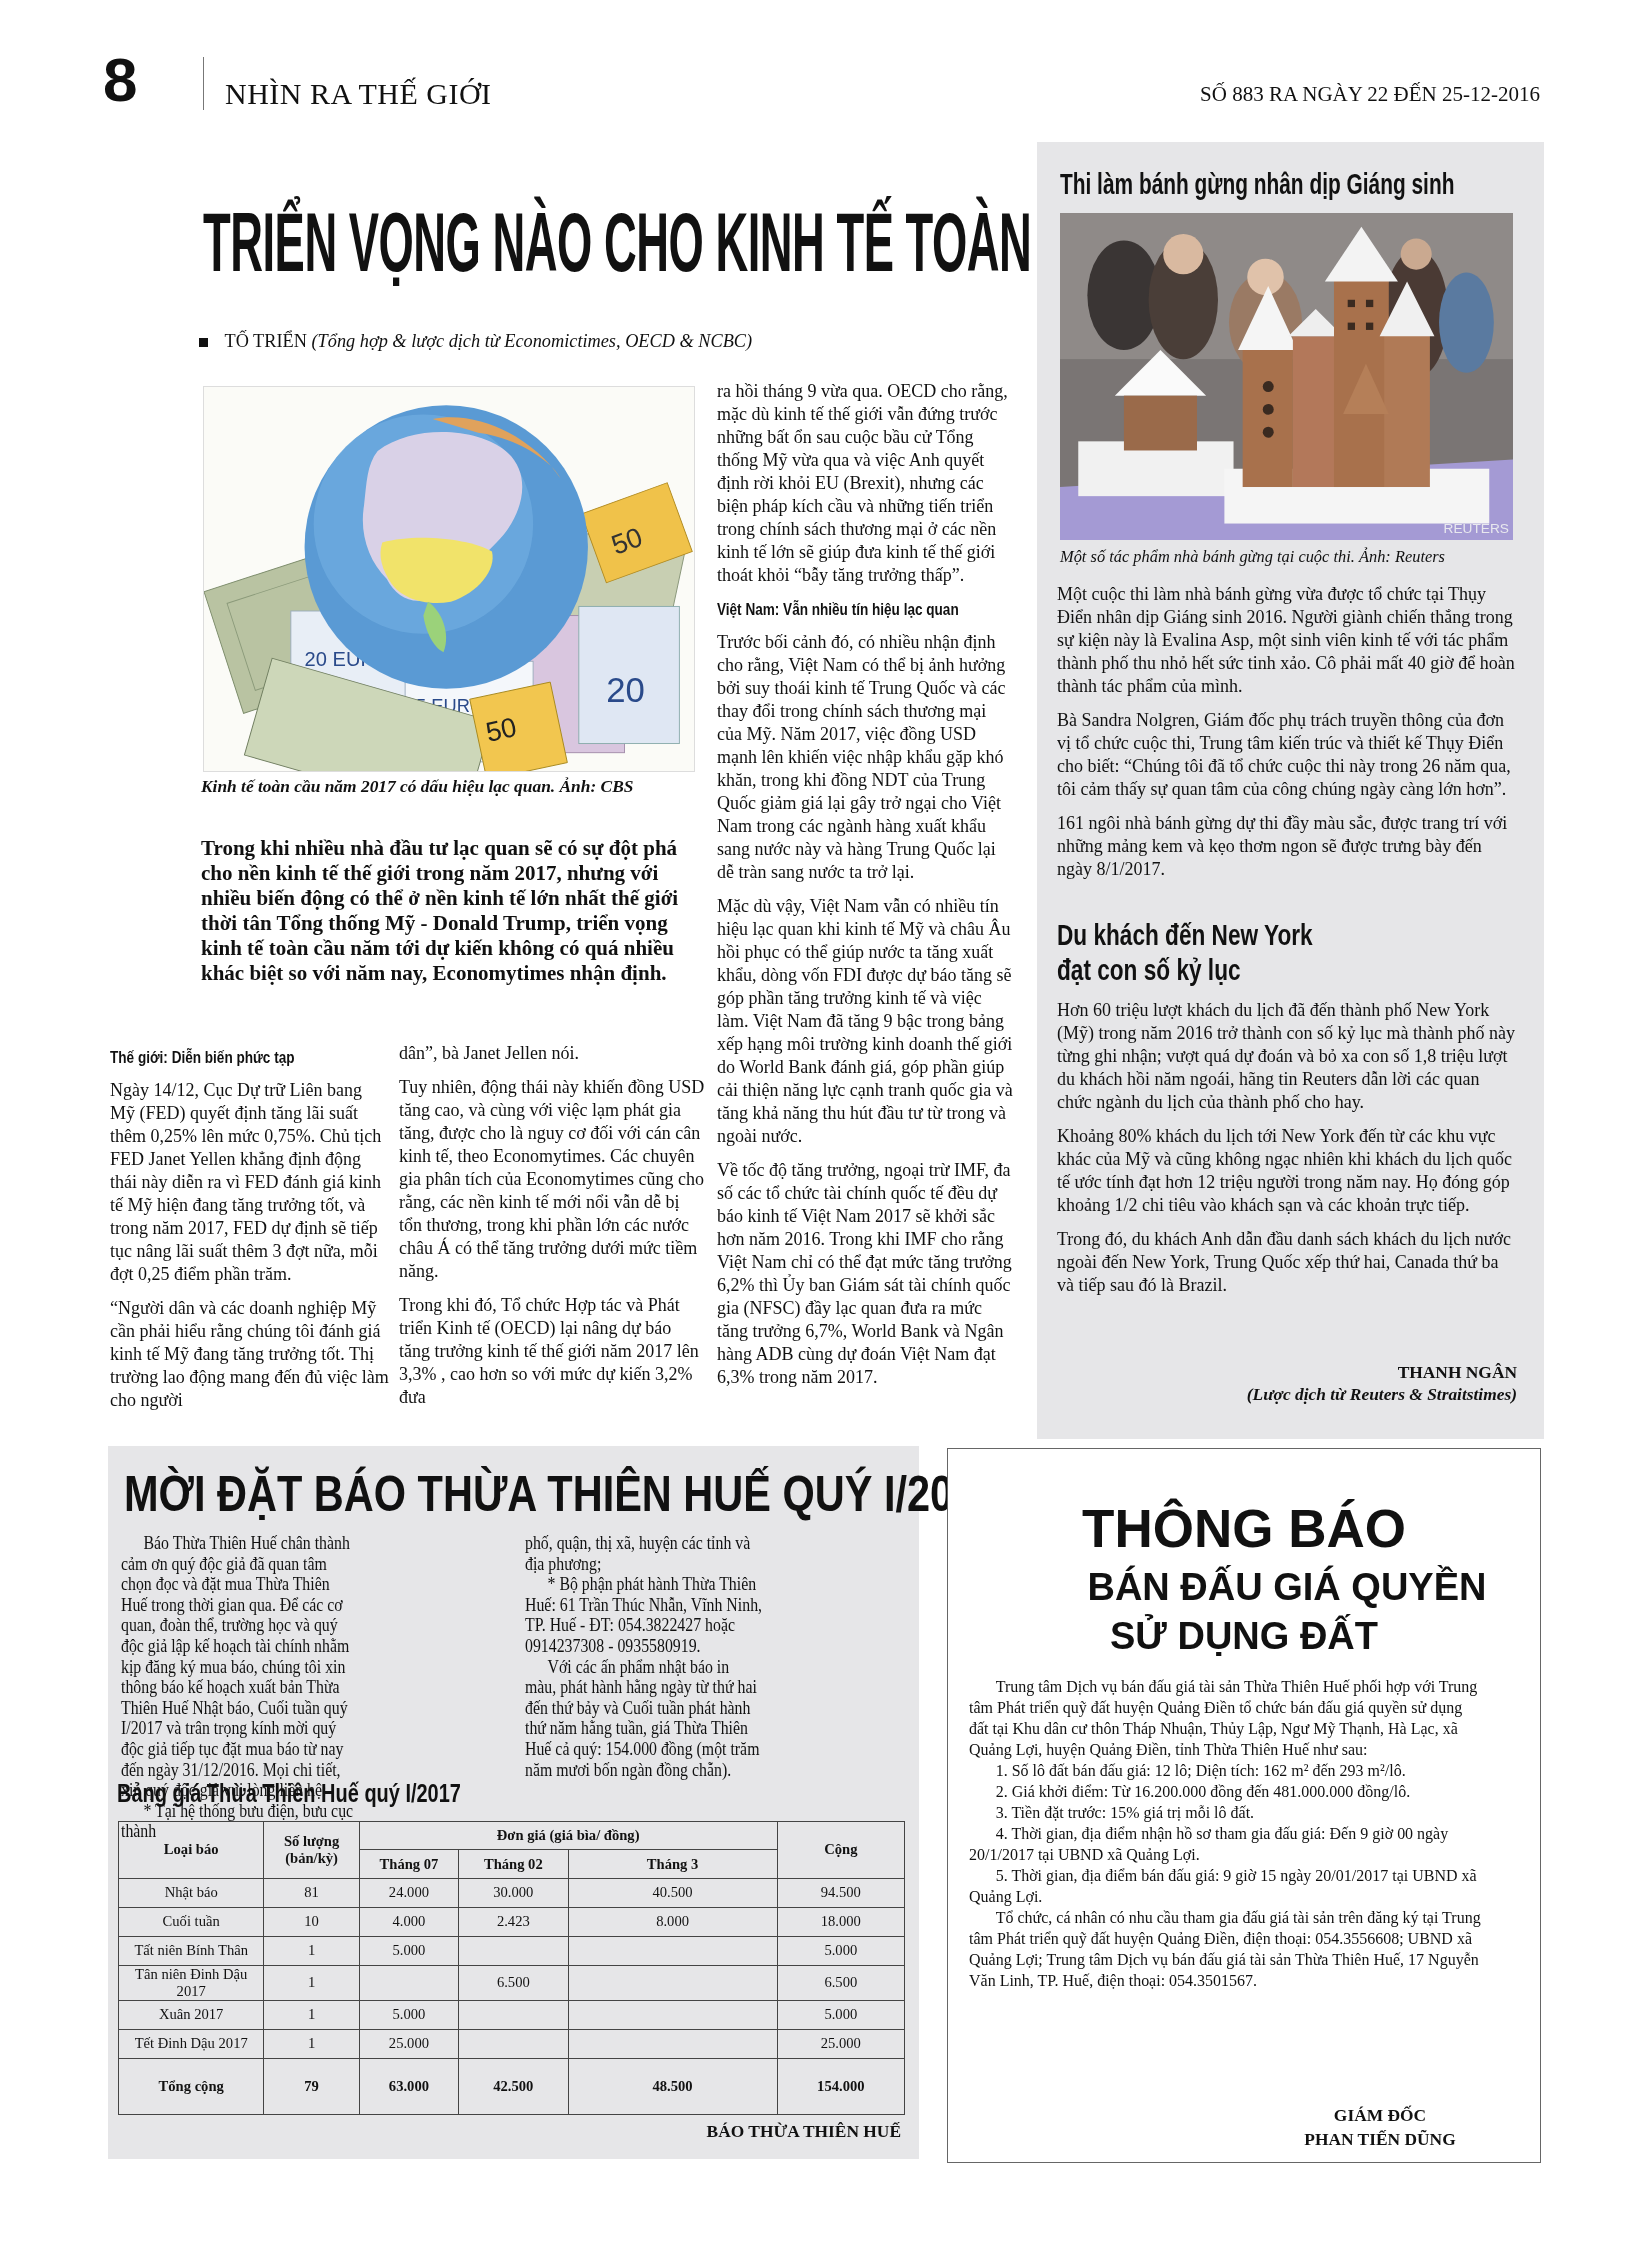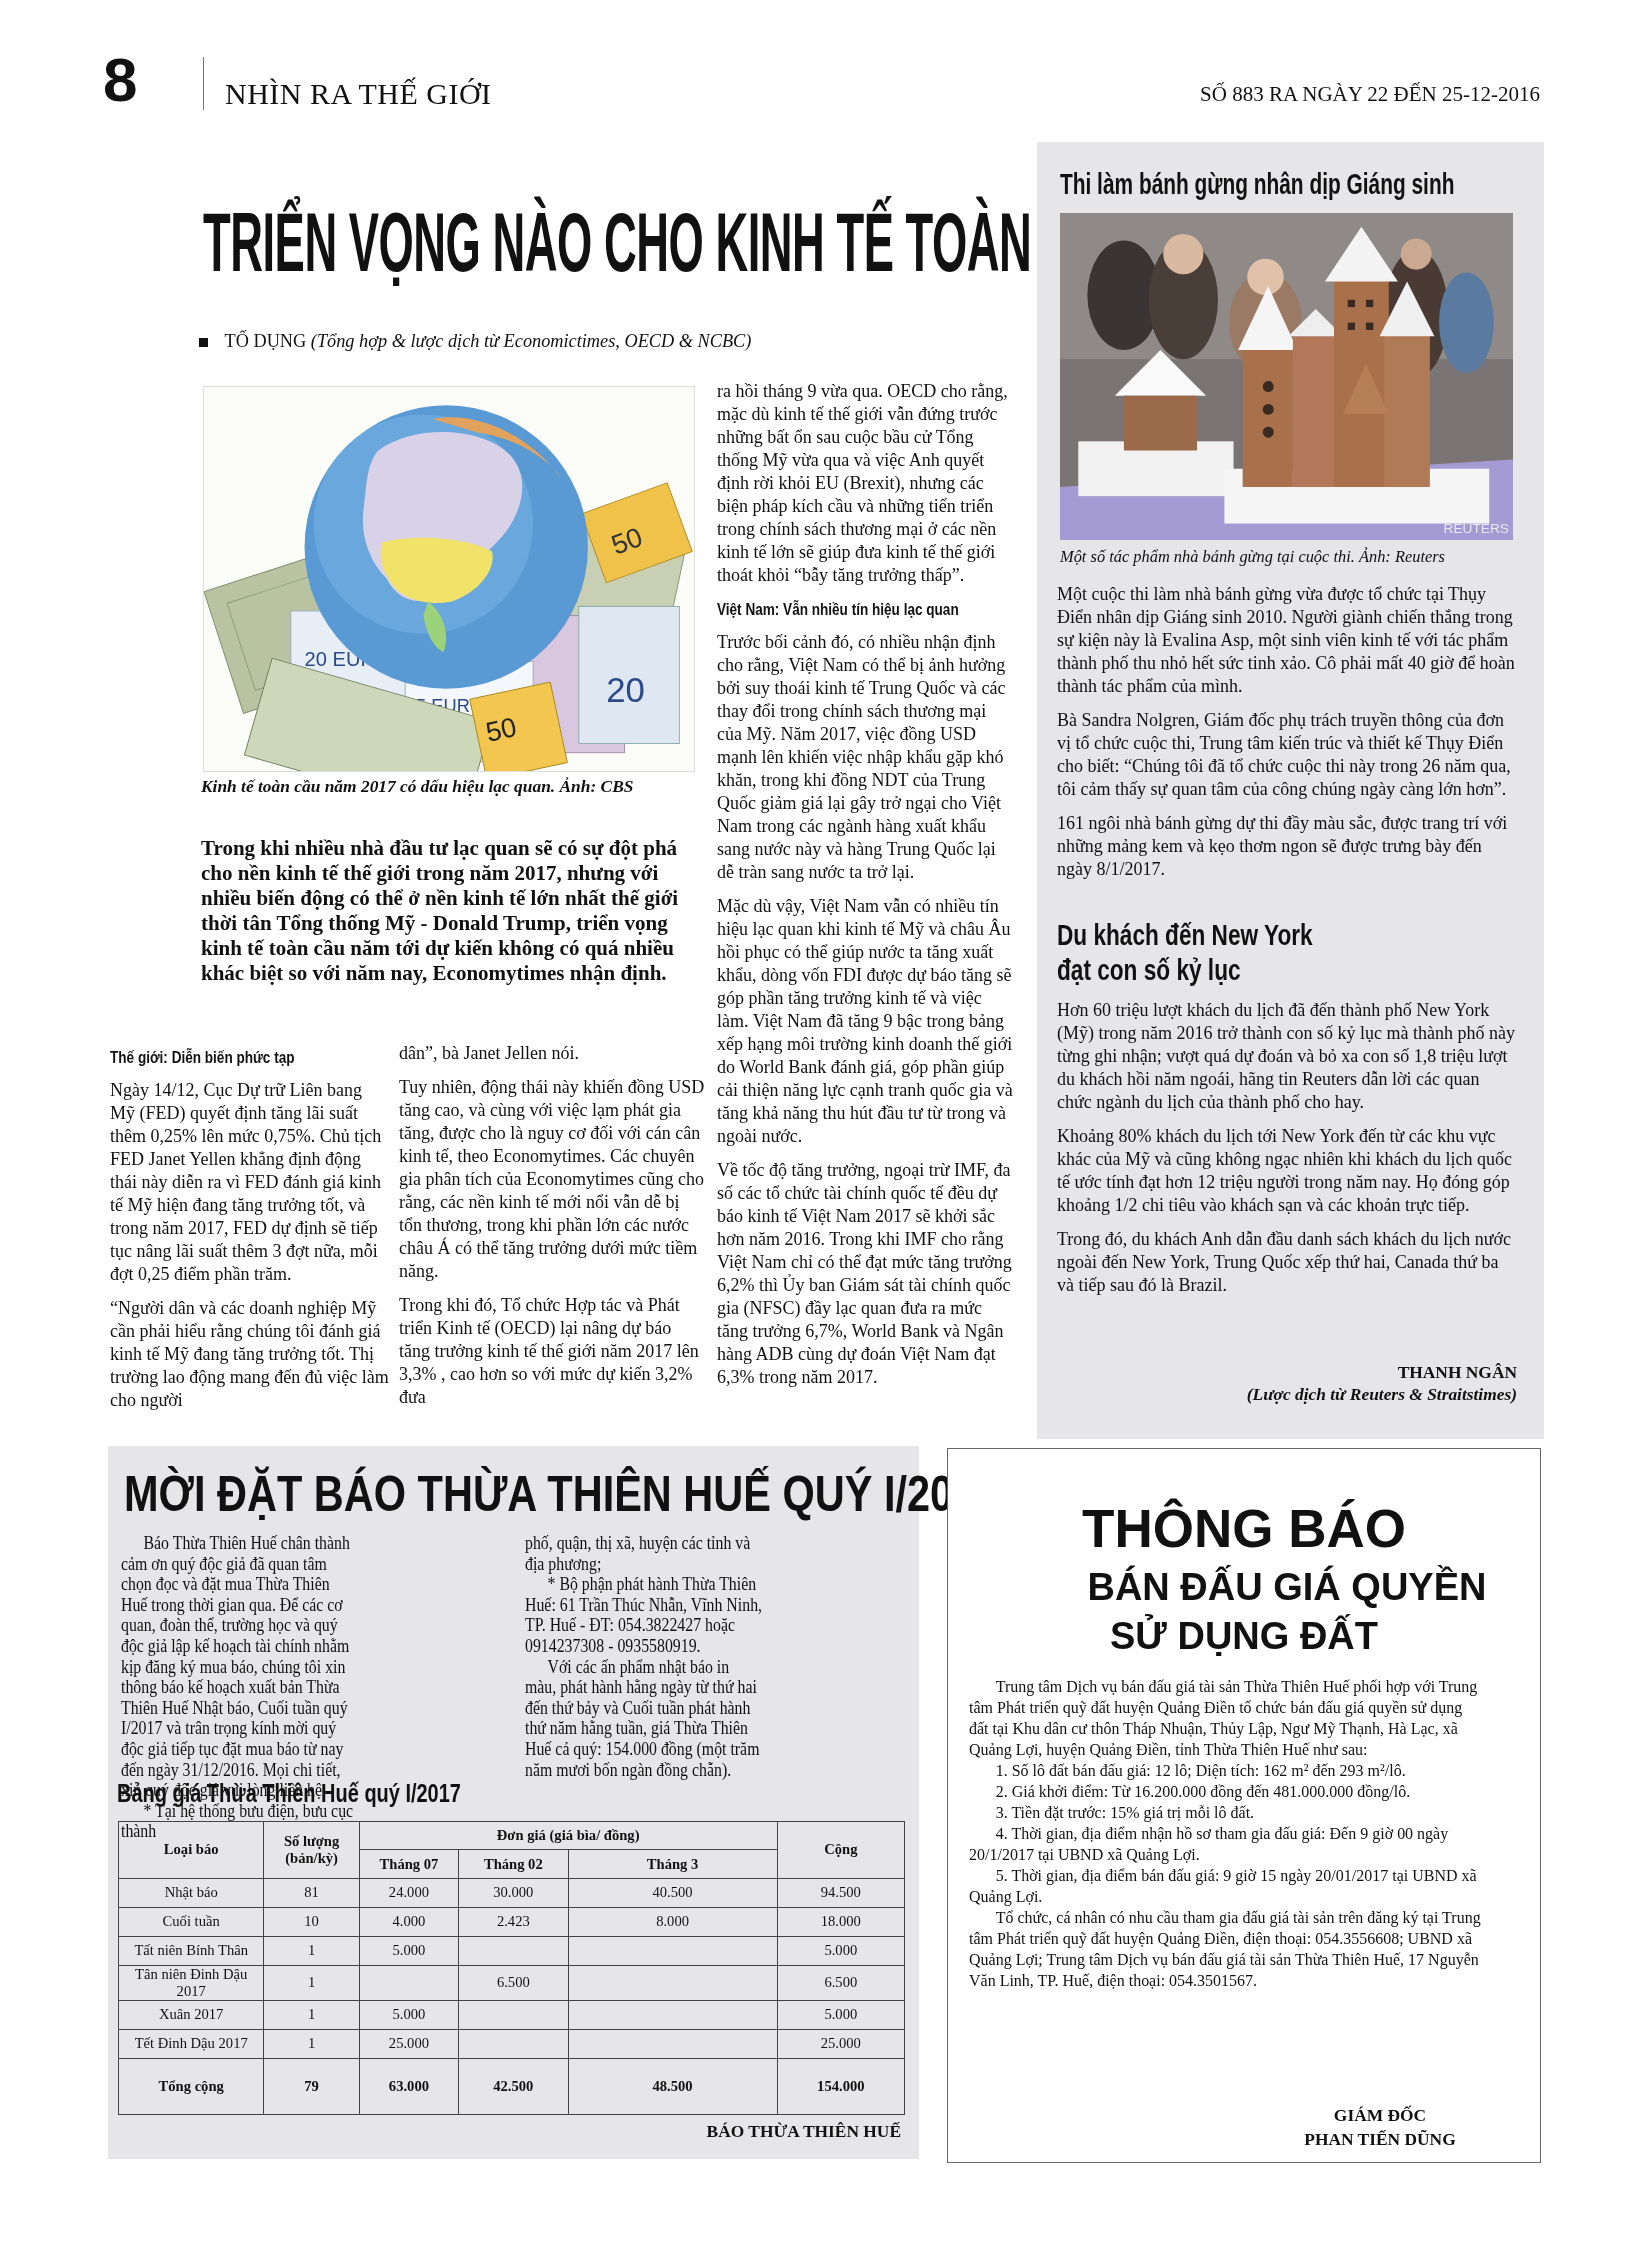--- a/index.html
+++ b/index.html
@@ -73,21 +73,21 @@
 </head>
 <body>
 
 <div id="page-num" class="abs">8</div>
 <div id="hdr-rule" class="abs"></div>
 <div id="section" class="abs">NHÌN RA THẾ GIỚI</div>
 <div id="issue" class="abs">SỐ 883 RA NGÀY 22 ĐẾN 25-12-2016</div>
 
 <div id="main-title" class="abs">TRIỂN VỌNG NÀO CHO KINH TẾ TOÀN CẦU NĂM 2017?</div>
 <div id="byline" class="abs">
-  <span class="sq"></span><span>TỐ DỤNG</span> <i>(Tổng hợp &amp; lược dịch từ Economictimes, OECD &amp; NCBC)</i>
+  <span class="sq"></span><span>TỐ TRIỂN</span> <i>(Tổng hợp &amp; lược dịch từ Economictimes, OECD &amp; NCBC)</i>
 </div>
 
 <div id="globe" class="abs">
   <svg width="490" height="384" viewBox="0 0 536 420">
     <rect width="536" height="420" fill="#fbfbf7"></rect>
     <g transform="rotate(-18 180 260)">
         <rect x="20" y="170" width="330" height="140" fill="#b9c3a2" stroke="#7b8b6a"></rect>
         <rect x="40" y="190" width="290" height="100" fill="none" stroke="#8b9a7a"></rect>
       </g>
     <g transform="rotate(12 360 240)">
@@ -177,21 +177,21 @@
         <rect x="335" y="95" width="8" height="8"></rect>
         <rect x="315" y="120" width="8" height="8"></rect>
         <rect x="335" y="120" width="8" height="8"></rect>
       </g>
     <text x="420" y="350" font-family="Liberation Sans, sans-serif" font-size="15" fill="#e8e8ee">REUTERS</text>
   </svg>
 </div>
 <div id="ginger-caption" class="abs">Một số tác phẩm nhà bánh gừng tại cuộc thi. Ảnh: Reuters</div>
 <div id="sb-body1" class="abs sb">
   <div class="body">
-    <p>Một cuộc thi làm nhà bánh gừng vừa được tổ chức tại Thụy Điển nhân dịp Giáng sinh 2010. Người giành chiến thắng trong sự kiện này là Evalina Asp, một sinh viên kinh tế với tác phẩm thành phố thu nhỏ hết sức tinh xảo. Cô phải mất 40 giờ để hoàn thành tác phẩm của mình.</p>
+    <p>Một cuộc thi làm nhà bánh gừng vừa được tổ chức tại Thụy Điển nhân dịp Giáng sinh 2016. Người giành chiến thắng trong sự kiện này là Evalina Asp, một sinh viên kinh tế với tác phẩm thành phố thu nhỏ hết sức tinh xảo. Cô phải mất 40 giờ để hoàn thành tác phẩm của mình.</p>
     <p>Bà Sandra Nolgren, Giám đốc phụ trách truyền thông của đơn vị tổ chức cuộc thi, Trung tâm kiến trúc và thiết kế Thụy Điển cho biết: “Chúng tôi đã tổ chức cuộc thi này trong 26 năm qua, tôi cảm thấy sự quan tâm của công chúng ngày càng lớn hơn”.</p>
     <p>161 ngôi nhà bánh gừng dự thi đầy màu sắc, được trang trí với những mảng kem và kẹo thơm ngon sẽ được trưng bày đến ngày 8/1/2017.</p>
   </div>
 </div>
 <div id="sb-title2" class="abs">
   <div>Du khách đến New York</div>
   <div>đạt con số kỷ lục</div>
 </div>
 <div id="sb-body2" class="abs sb">
   <div class="body">

